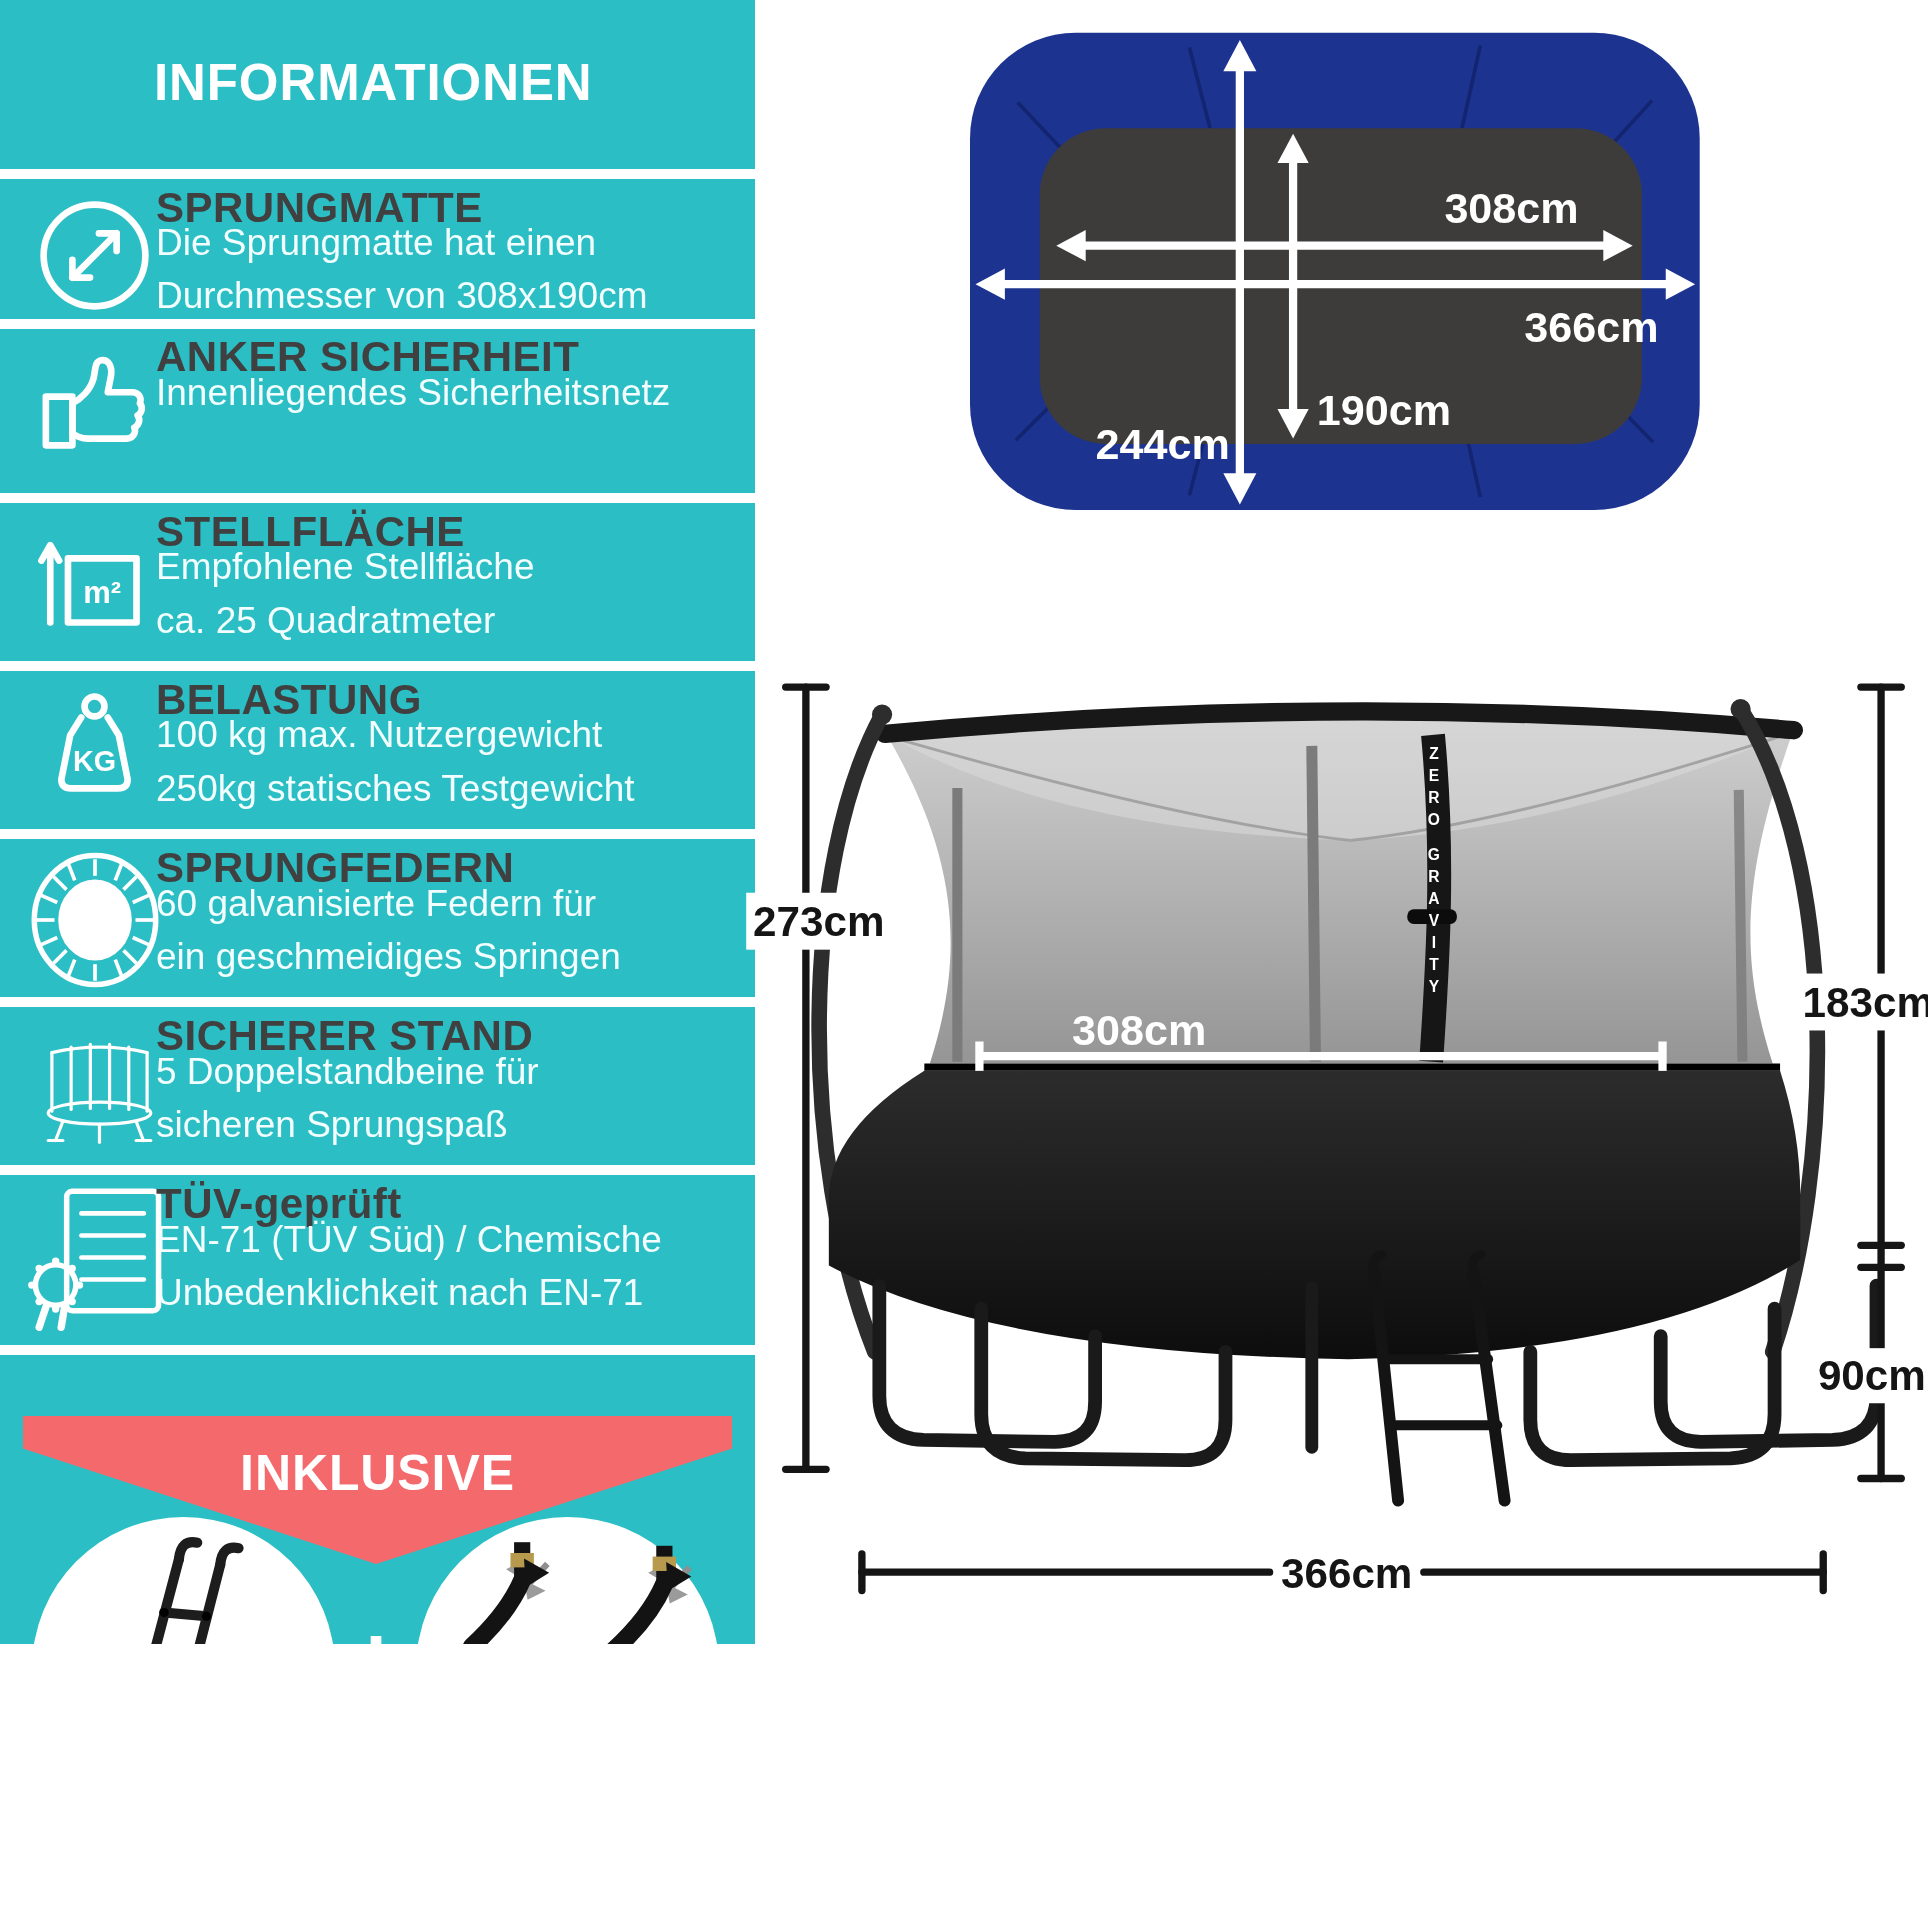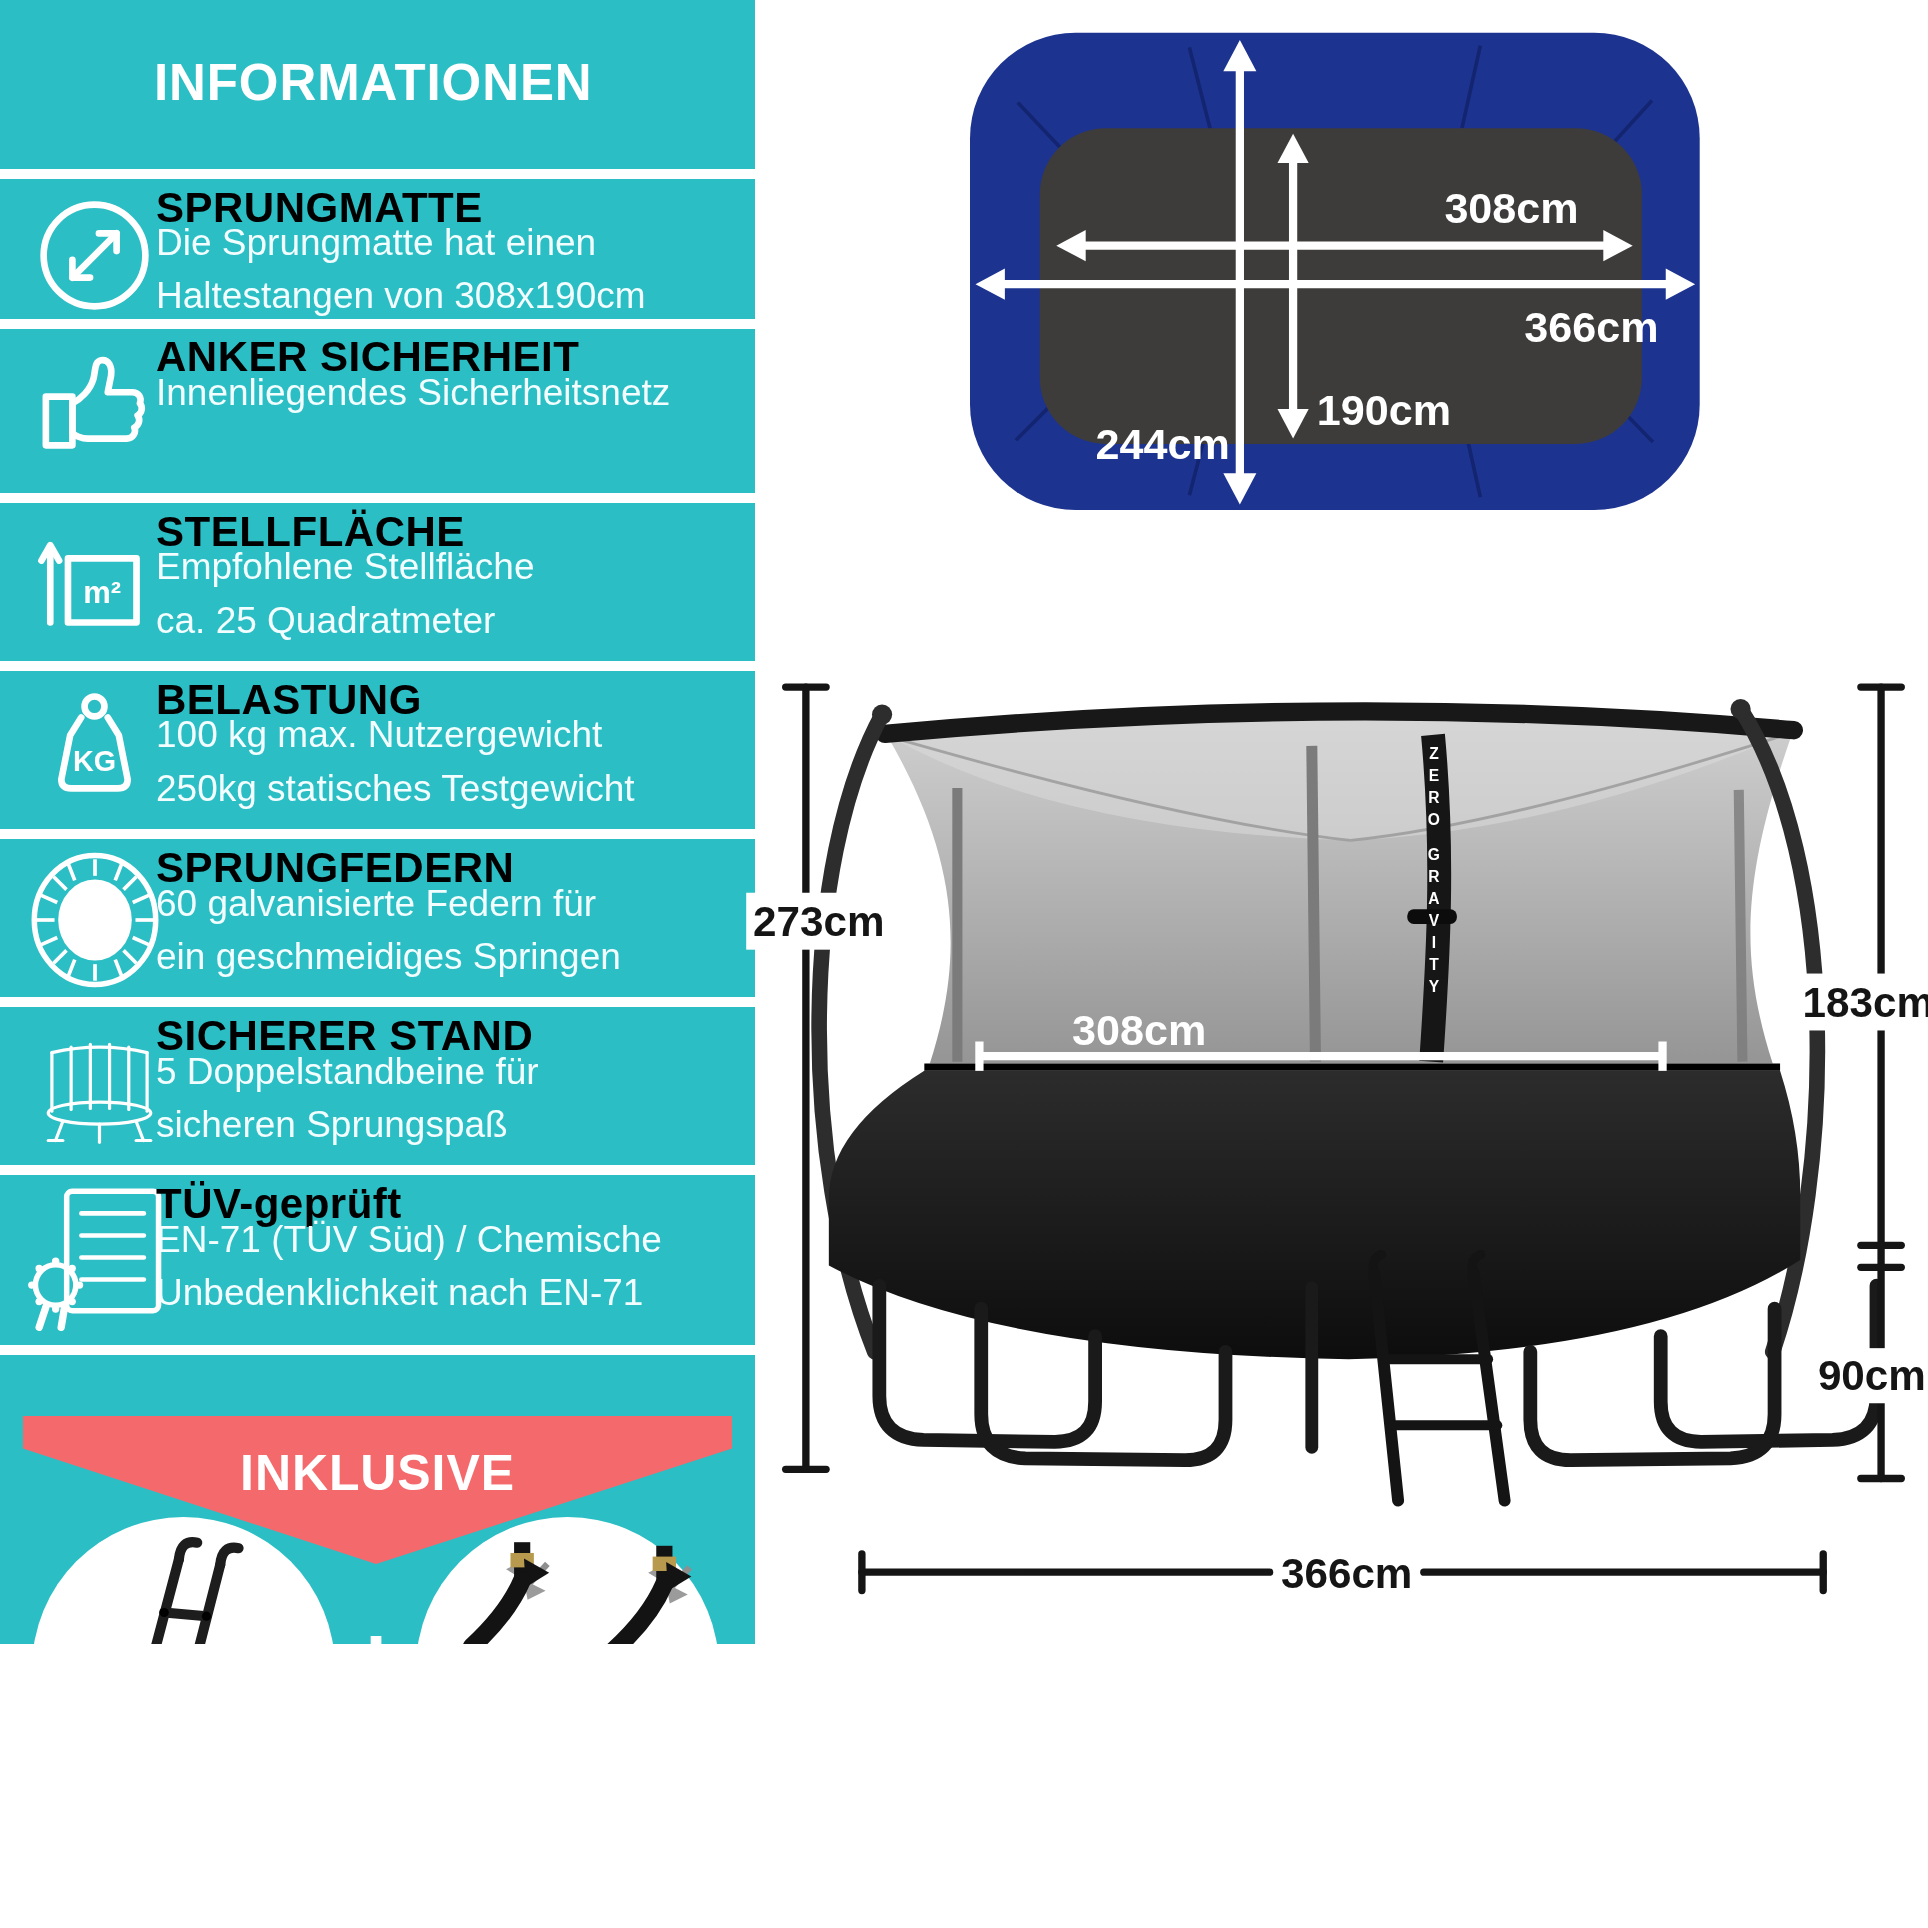--- a/index.html
+++ b/index.html
@@ -7,21 +7,21 @@
     --mat:#3E3C3B; --ink:#151515; --white:#FFFFFF;
   }
   *{margin:0;padding:0;box-sizing:border-box;}
   html,body{background:#fff;}
   #root{position:relative;width:1928px;height:1644px;background:#fff;overflow:hidden;
         font-family:"Liberation Sans",sans-serif;}
   
   .sidebar{position:absolute;left:0;top:0;width:755px;height:1928px;background:var(--teal);}
   .divider{position:absolute;left:0;width:755px;height:10px;background:#fff;}
   .sb-header{position:absolute;left:154px;top:53px;color:#fff;font-size:51px;font-weight:bold;letter-spacing:0.9px;}
-  .sec-title{position:absolute;left:156px;color:#000000;font-size:42px;font-weight:bold;letter-spacing:0.5px;white-space:nowrap;}
+  .sec-title{position:absolute;left:156px;color:#404040;font-size:42px;font-weight:bold;letter-spacing:0.5px;white-space:nowrap;}
   .sec-line{position:absolute;left:156px;color:#f2feff;font-size:37px;font-weight:400;white-space:nowrap;}
   .sec-icon{position:absolute;left:35px;width:119px;height:115px;}
   .sec-icon svg{width:100%;height:100%;}
   .icon-stroke{stroke:#fff;fill:none;stroke-width:6;stroke-linecap:round;stroke-linejoin:round;}
   .icon-text{fill:#fff;font-family:"Liberation Sans",sans-serif;font-weight:bold;}
   
   .banner{position:absolute;left:23px;top:1388px;width:709px;height:148px;background:var(--red);
           clip-path:polygon(0 0,100% 0,100% 22%,49.8% 100%,0 22%);margin-top:28px;}
   .banner-label{position:absolute;left:0;top:27.5px;width:100%;text-align:center;color:#fff;
                 font-size:50px;font-weight:bold;letter-spacing:0.9px;}
@@ -65,21 +65,21 @@
     <div class="sec-icon" style="top:198px">
       <svg viewBox="0 0 104 104">
           <circle class="icon-stroke" cx="52" cy="52" r="46"></circle>
         <line class="icon-stroke" x1="32" y1="72" x2="72" y2="32"></line>
         <polyline class="icon-stroke" points="56,32 72,32 72,48"></polyline>
         <polyline class="icon-stroke" points="48,72 32,72 32,56"></polyline>
         </svg>
     </div>
     <div class="sec-title" style="top:184px">SPRUNGMATTE</div>
     <div class="sec-line" style="top:222px">Die Sprungmatte hat einen</div>
-    <div class="sec-line" style="top:275px">Haltestangen von 308x190cm</div>
+    <div class="sec-line" style="top:275px">Durchmesser von 308x190cm</div>
 
     <div class="sec-icon" style="top:348px">
       <svg viewBox="0 0 104 104">
         <rect class="icon-stroke" x="8" y="44" width="24" height="44"></rect>
         <path class="icon-stroke" d="M32,50 C40,46 48,38 51,28 C53,20 52,12 58,11 C65,10 68,17 67,25 L64,40 L86,40 C92,40 95,45 93,50 C96,53 95,59 91,61 C94,65 92,70 88,72 C90,76 87,82 81,82 L46,82 C40,82 34,79 32,77 Z"></path>
       </svg>
     </div>
     <div class="sec-title" style="top:333px">ANKER SICHERHEIT</div>
     <div class="sec-line" style="top:372px">Innenliegendes Sicherheitsnetz</div>
 

